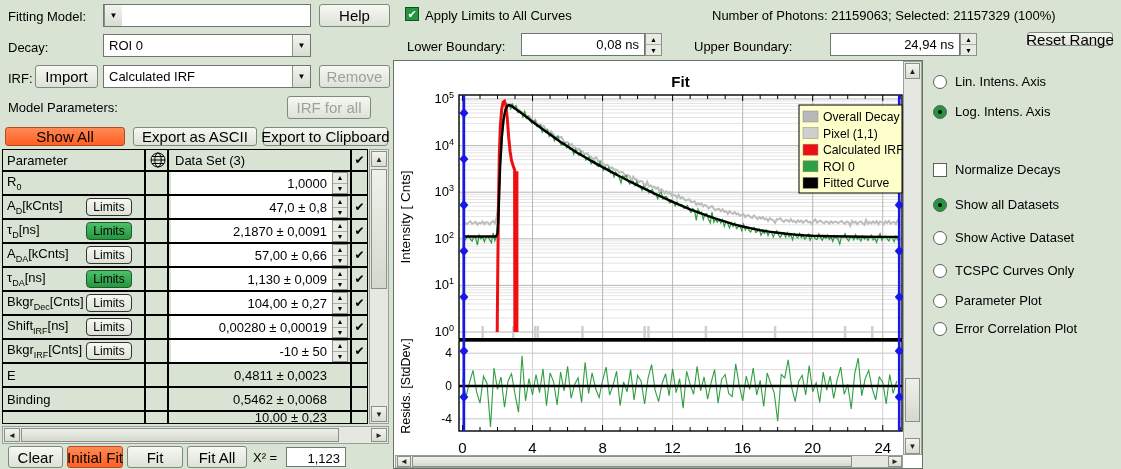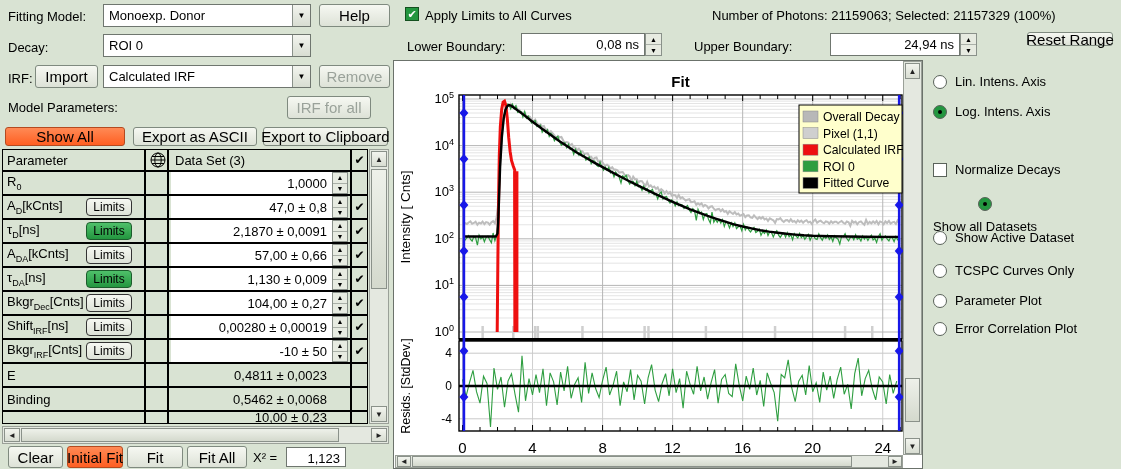--- a/index.html
+++ b/index.html
@@ -55,21 +55,20 @@
 
   #plot-panel { background:#fff; border:1px solid #6b726b; }
   .opt-row { position:absolute; left:8px; display:flex; align-items:center; gap:8px; }
   text { font-family:"Liberation Sans",sans-serif; }
 </style>
 </head>
 <body>
 
 <div class="abs lbl" style="left:8px;top:9px">Fitting Model:</div>
 <div class="abs dd" style="left:103px;top:4px;width:208px;height:23px">
-  <span class="dd-text">Monoexp. Donor</span>
   <span class="dd-btn">▼</span>
 </div>
 <div class="abs btn" style="left:319px;top:4px;width:71px;height:23px">Help</div>
 
 <div class="abs lbl" style="left:8px;top:40px">Decay:</div>
 <div class="abs dd" style="left:103px;top:34px;width:208px;height:23px">
   <span class="dd-text">ROI 0</span>
   <span class="dd-btn">▼</span>
 </div>
 
@@ -495,21 +494,21 @@
       <span>Lin. Intens. Axis</span>
     </div>
     <div class="opt-row" style="top: 44px;">
       <span class="radio on"></span>
       <span>Log. Intens. Axis</span>
     </div>
     <div class="opt-row" style="top: 102px;">
       <span class="cb"></span>
       <span>Normalize Decays</span>
     </div>
-    <div class="opt-row" style="top: 137px; flex-direction: column;">
+    <div class="opt-row" style="top: 137px;">
       <span class="radio on"></span>
       <span>Show all Datasets</span>
     </div>
     <div class="opt-row" style="top: 170px;">
       <span class="radio"></span>
       <span>Show Active Dataset</span>
     </div>
     <div class="opt-row" style="top: 203px;">
       <span class="radio"></span>
       <span>TCSPC Curves Only</span>

